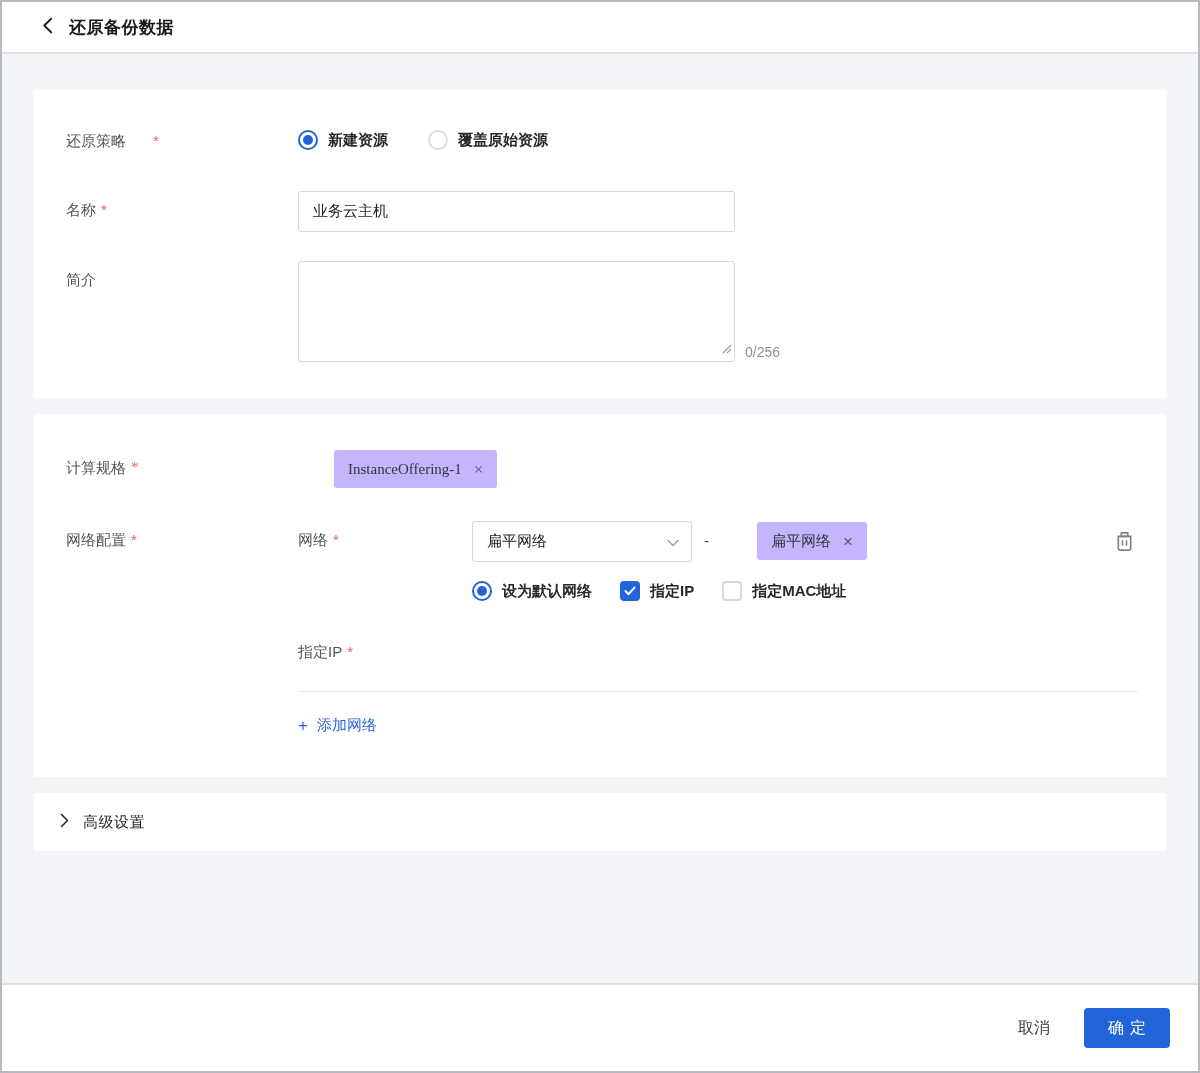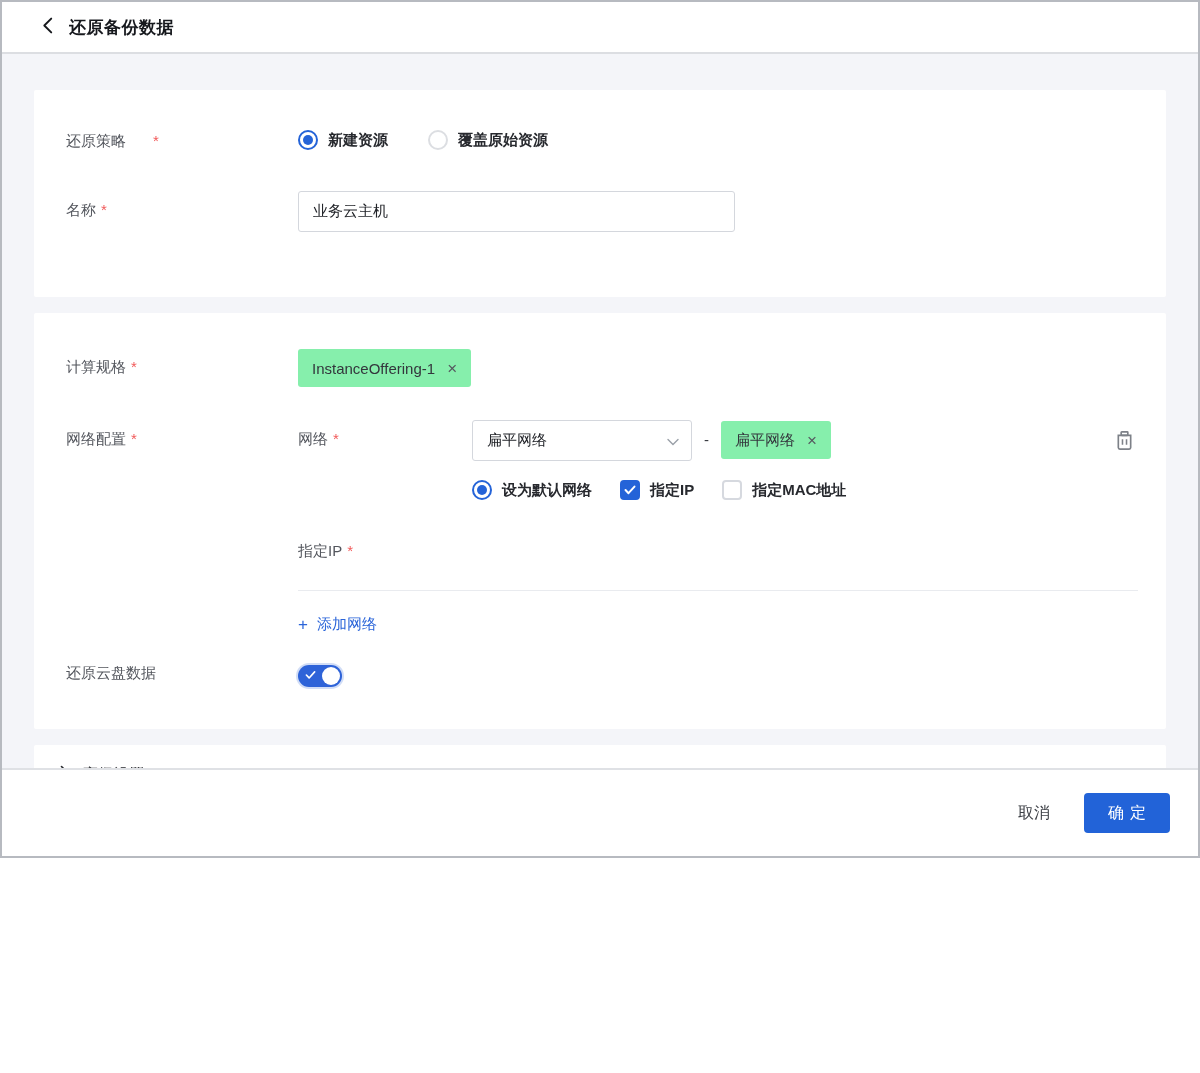--- a/index.html
+++ b/index.html
@@ -1,20 +1,20 @@
 <!DOCTYPE html>
 <html><head>
 <meta charset="utf-8">
 <style>
   * { margin:0; padding:0; box-sizing:border-box; }
   html,body { width:1200px; height:1073px; }
   body { font-family:"Liberation Sans","DejaVu Sans",sans-serif; }
 
   .window {
-    width:1200px; height:858px;
+    width:1200px; height:1073px;
     border:2px solid #b7bac0;
     background:#f4f5f9;
     display:flex; flex-direction:column;
     overflow:hidden;
   }
 
   
   .header {
     height:52px; flex:none;
     background:#fff; border-bottom:2px solid #dcdee2;
@@ -79,22 +79,22 @@
     font-family:"Liberation Sans","DejaVu Sans",sans-serif;
     outline:none; display:block;
   }
   .resize-handle { position:absolute; right:3px; bottom:4px; pointer-events:none; }
   .counter { font-size:14px; color:#8a8e95; padding-bottom:2px; white-space:nowrap; }
 
   
   .tag {
     display:inline-flex; align-items:center; gap:12px;
     height:38px; padding:0 14px;
-    background:#86efac; border-radius:3px;
-    font-size:15px; color:#33363c;
+    background:#c4b5fd; border-radius:3px;
+    font-size:15px; color:#33363c;margin-left:36px;
   }
   .tag-close { font-size:17px; color:#55585f; cursor:pointer; line-height:1; }
 
   
   .net-control { flex:1; display:flex; flex-direction:column; }
   .net-line { display:flex; align-items:flex-start; }
   .sub-label { flex:none; width:174px; font-size:15px; color:#53565d; padding-top:10px; display:flex; }
   .select {
     width:220px; height:41px;
     border:1px solid #d4d7dd; border-radius:3px; background:#fff;
@@ -187,25 +187,41 @@
       </div>
 
       <div class="row" style="margin-bottom:29px;">
         <div class="row-label pt-input">
           <span>名称</span>
           <span class="req">*</span>
         </div>
         <input class="text-input" type="text" value="业务云主机" style="">
       </div>
 
+      <div class="row">
+        <div class="row-label pt-input">
+          <span>简介</span>
+        </div>
+        <div class="textarea-wrap">
+          <div class="textarea-box">
+            <textarea style=""></textarea>
+            <span class="resize-handle">
+              <svg width="10" height="10" viewBox="0 0 10 10">
+                  <path d="M1 9L9 1M5 9L9 5" stroke="#9aa0a8" stroke-width="1.2"></path>
+                </svg>
+            </span>
+          </div>
+          <span class="counter">0/256</span>
+        </div>
+      </div>
     </div>
 
     <div class="card card-2">
 
-      <div class="row" style="margin-bottom:33px;">
+      <div class="row" style="margin-bottom:33px;font-family:Liberation Serif, serif;">
         <div class="row-label pt-tag">
           <span>计算规格</span>
           <span class="req">*</span>
         </div>
         <span class="tag">
           <span>InstanceOffering-1</span>
           <span class="tag-close">×</span>
         </span>
       </div>
 
@@ -272,33 +288,20 @@
         </div>
       </div>
 
       <div class="net-divider"></div>
 
       <div class="add-link">
         <span class="plus">+</span>
         <span>添加网络</span>
       </div>
 
-      <div class="row toggle-row">
-        <div class="row-label">
-          <span>还原云盘数据</span>
-        </div>
-        <span class="toggle">
-          <span class="tick">
-            <svg width="11" height="10" viewBox="0 0 12 10">
-                <path d="M1.5 5l3 3.2L10.5 1.6" stroke="#fff" stroke-width="1.8" fill="none" stroke-linecap="round" stroke-linejoin="round"></path>
-              </svg>
-          </span>
-          <span class="knob"></span>
-        </span>
-      </div>
     </div>
 
     <div class="card card-advanced">
       <span>
         <svg width="9" height="15" viewBox="0 0 9 15">
             <path d="M1.5 1.5L7.5 7.5 1.5 13.5" stroke="#26282d" stroke-width="1.6" fill="none" stroke-linecap="round" stroke-linejoin="round"></path>
           </svg>
       </span>
       <span class="adv-label">高级设置</span>
     </div>

